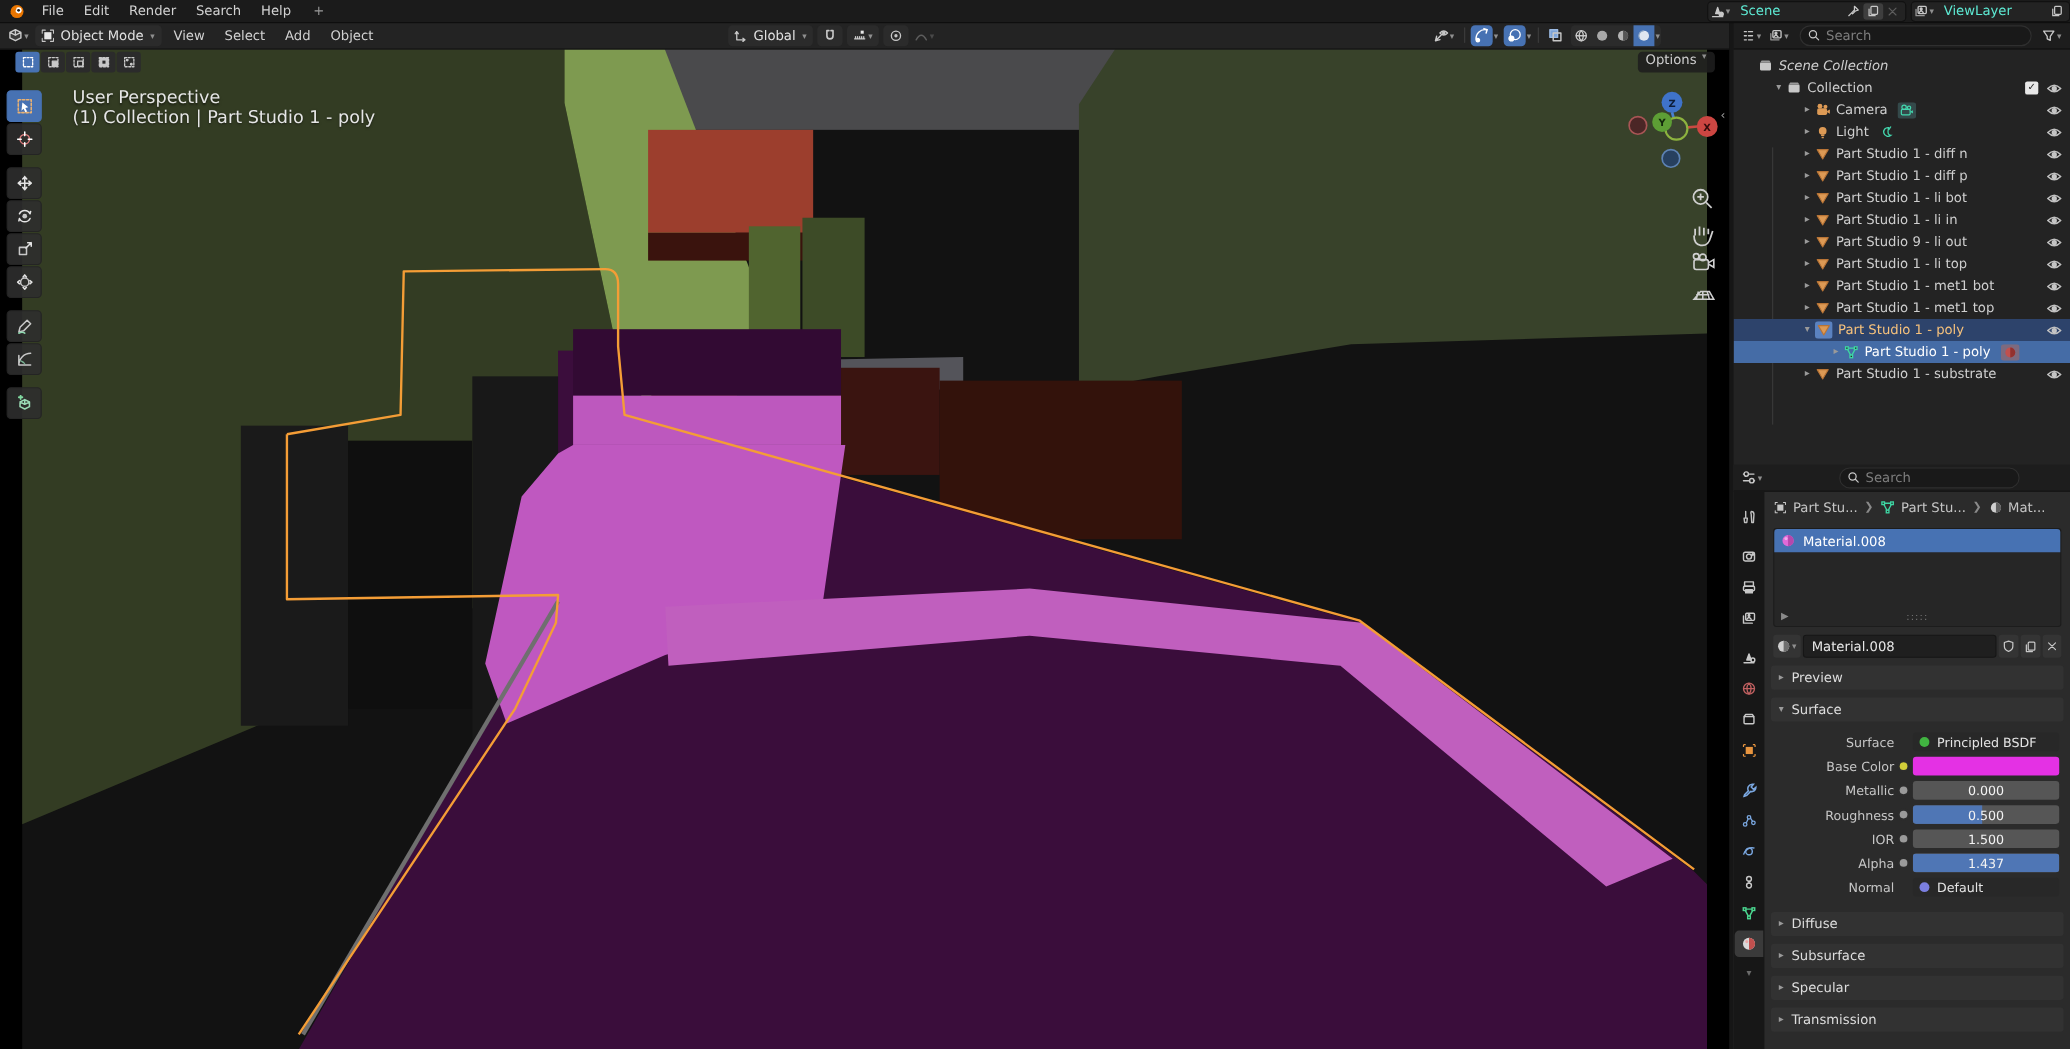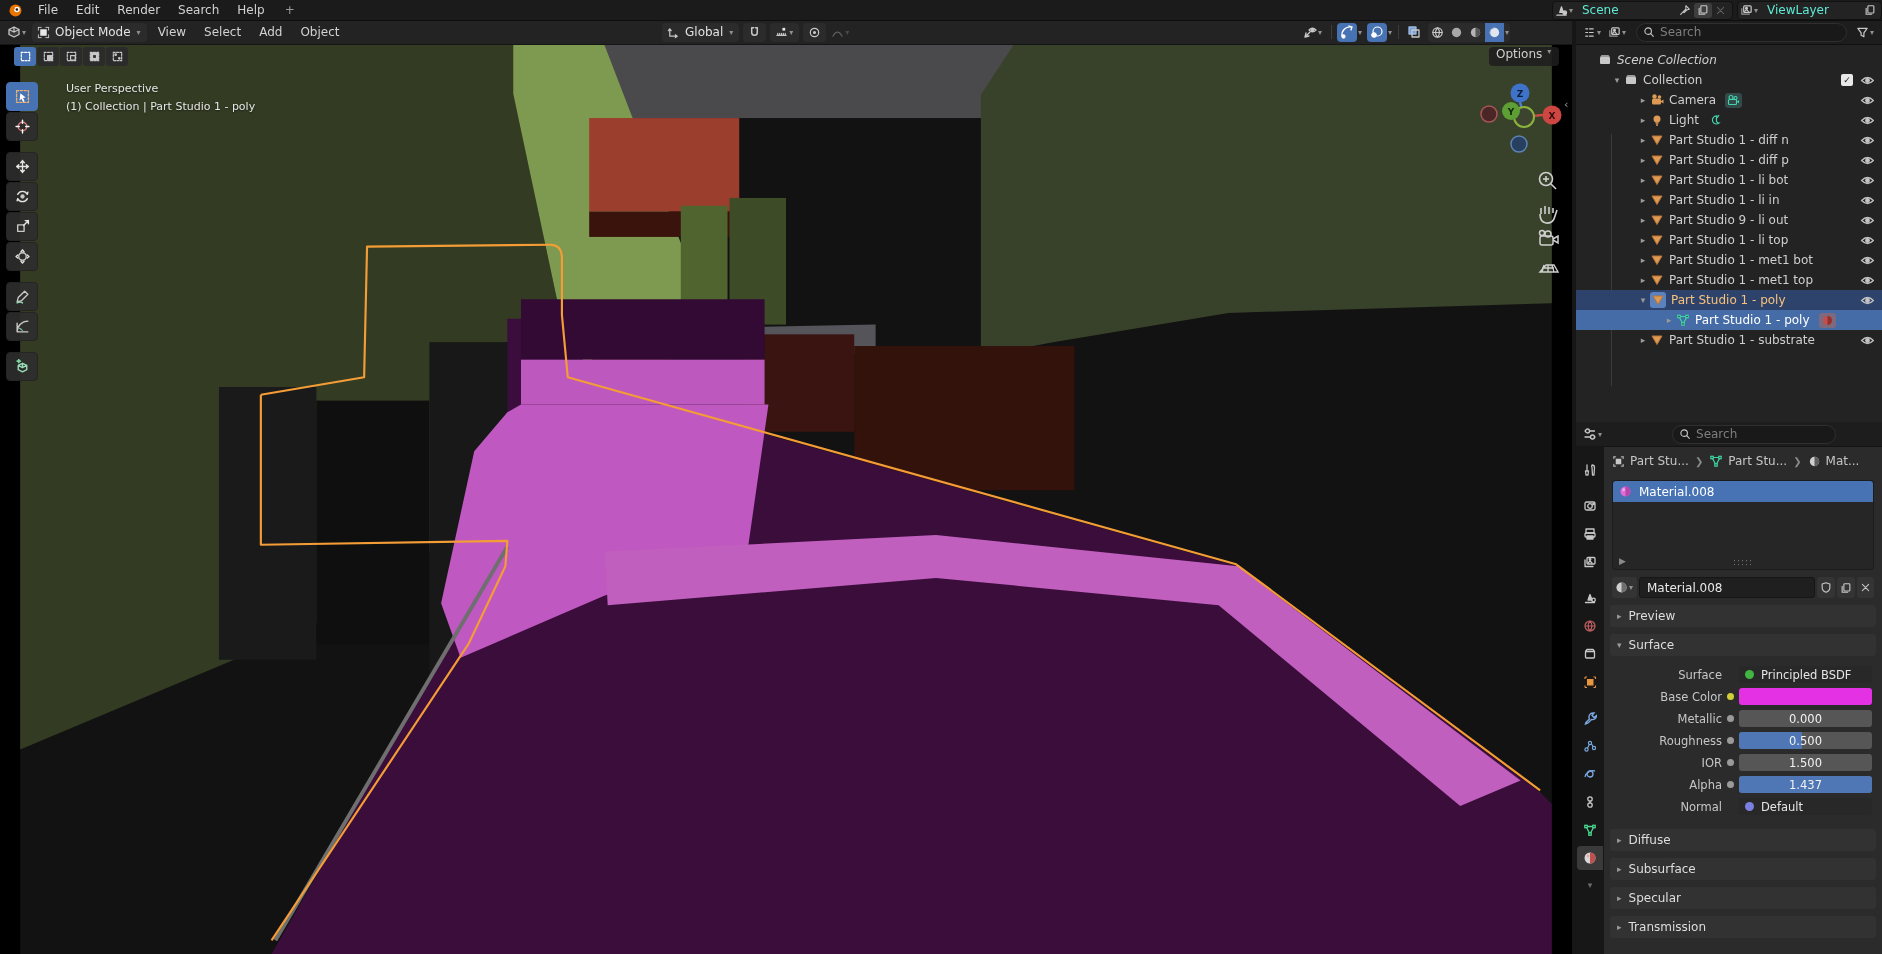--- a/index.html
+++ b/index.html
@@ -37,21 +37,21 @@
   #selmodes{position:absolute;left:14px;top:47px;display:flex;gap:1px;z-index:30}
   .smb{width:22px;height:19px;background:#2b2b2b;display:flex;align-items:center;justify-content:center;border-radius:3px}
   .smb.active{background:#4772b3}
   #optionsbtn{position:absolute;left:1489px;top:47px;height:19px;background:#1e1e1ee0;border-radius:4px;
     display:flex;align-items:flex-start;padding:0 7px;color:#cfcfcf;z-index:30}
   #toolbar{position:absolute;left:6px;top:82px;width:32px;z-index:30;display:flex;flex-direction:column}
   .tool{width:30px;height:27px;background:#2e2e2ee6;border:1px solid #242424;display:flex;align-items:center;
     justify-content:center;border-radius:4px;margin-bottom:1px}
   .tool.active{background:#4772b3;border-color:#4772b3}
   .tgap{height:10px}
-  #vp-overlay-text{position:absolute;left:66px;top:80px;z-index:25;color:#e6e6e6;text-shadow:0 1px 2px #0008;line-height:18px;font-size:11px}
+  #vp-overlay-text{position:absolute;left:66px;top:80px;z-index:25;color:#e6e6e6;text-shadow:0 1px 2px #0008;line-height:18px;font-size:16px}
   #gizmo{position:absolute;left:1474px;top:64px;z-index:25}
   
   #rightcol{position:absolute;left:1572px;top:0;width:310px;height:954px;background:#161616}
   #outliner-h{position:absolute;left:1576px;top:20px;width:306px;height:24px;background:#1d1d1d;
     border-bottom:1px solid #101010;display:flex;align-items:center;z-index:20}
   .searchbox{flex:1;display:flex;align-items:center;background:#191919;border:1px solid #2f2f2f;
     border-radius:10px;height:17px;margin:0 6px;padding:0 6px;color:#7e7e7e}
   .searchbox span{margin-left:5px}
   #outliner{position:absolute;left:1576px;top:44px;width:306px;height:378px;background:#232323;overflow:hidden}
   .orow{display:flex;align-items:center;height:20px;position:relative;padding-right:4px}

